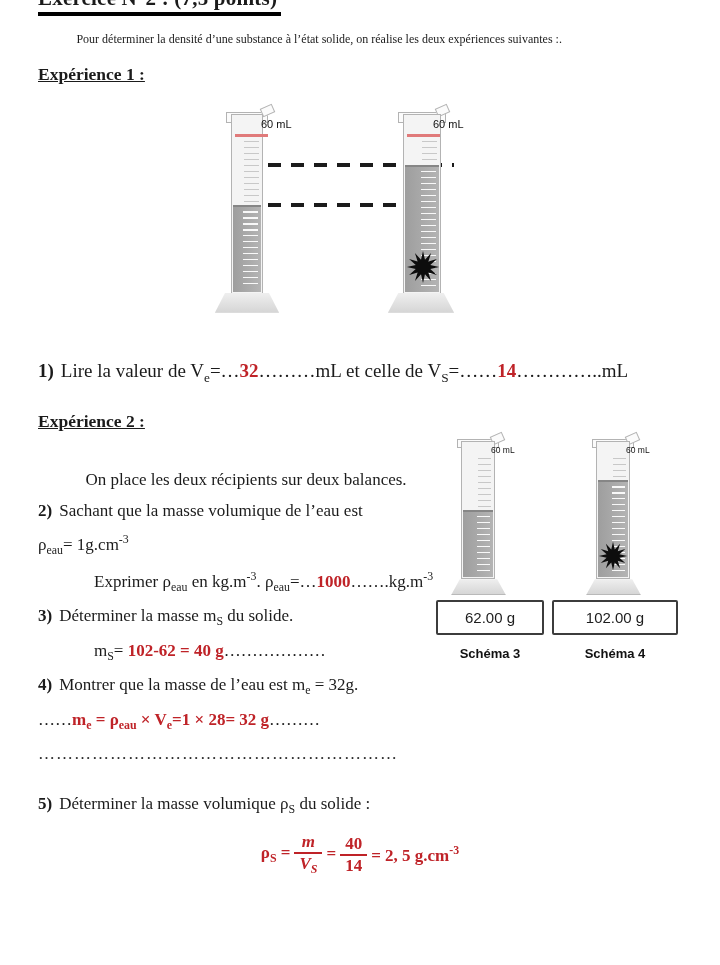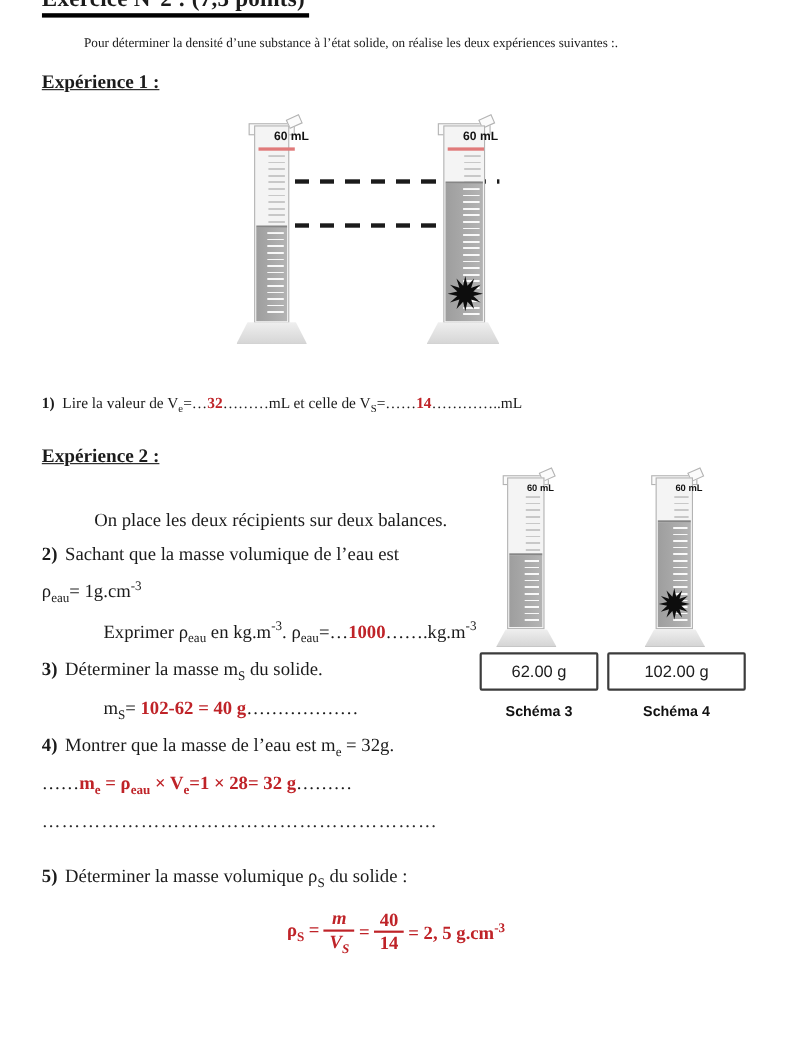--- a/index.html
+++ b/index.html
@@ -18,39 +18,39 @@
   
   .title-clip{height:17px;overflow:hidden;margin:0 0 0 38px;}
   .title-text{display:inline-block;position:relative;top:-14px;font-size:21px;font-weight:700;
               letter-spacing:.2px;border-bottom:4px solid #000;padding:0 4px 1px 0;}
 
   .intro{margin:13px 34px 0 38px;font-size:12px;line-height:1.55;text-align:justify;text-indent:3.2em;}
   .hd{margin:15px 0 0 38px;font-size:17.5px;font-weight:700;text-decoration:underline;}
   .body-j{margin:4px 34px 0 38px;font-size:16.5px;line-height:1.55;text-align:justify;text-indent:3.2em;}
 
   
-  .q{margin:0 30px 0 38px;font-size:14px;line-height:1.5;}
+  .q{margin:0 30px 0 38px;font-size:19px;line-height:1.5;}
   .qn{font-weight:700;margin-right:7px;}
   .ans{color:var(--red);font-weight:700;}
   .it{font-style:italic;}
   sub{font-size:70%;} sup{font-size:70%;}
 
   
   .diag1{position:relative;width:292px;height:226px;margin:24px 0 0 185px;}
   .dash{position:absolute;height:4px;z-index:1;
         background:repeating-linear-gradient(to right,#1b1b1b 0 13px,transparent 13px 23px);}
   .cyl{position:absolute;z-index:2;}
   .cyl .rim{position:absolute;background:#fbfbfb;border:1.5px solid var(--glass-border);}
   .cyl .tip{position:absolute;width:13px;height:9px;background:#fbfbfb;border:1.5px solid var(--glass-border);
             transform:rotate(-24deg);}
   .cyl .bodyp{position:absolute;background:var(--glass);border:1.5px solid var(--glass-border);}
   .cyl .base{position:absolute;background:linear-gradient(#efefef,#d6d6d6);border-bottom:1.5px solid #b9b9b9;
              clip-path:polygon(16% 0,84% 0,100% 100%,0 100%);}
-  .cyl-label{position:absolute;top:3px;left:1px;font-family:"Liberation Sans",sans-serif;
-             font-weight:700;color:#111;white-space:nowrap;padding-left:16px;}
+  .cyl-label{position:absolute;top:3px;left:13px;font-family:"Liberation Sans",sans-serif;
+             font-weight:400;color:#111;white-space:nowrap;padding-left:16px;}
   .lblmark{position:absolute;background:#e07a7a;height:3px;}
   .water{position:absolute;left:1px;right:1px;bottom:1px;border-top:2px solid #868686;
          background:linear-gradient(to right,var(--water1),var(--water2));}
   .ticks{position:absolute;right:3px;width:15px;
          background:repeating-linear-gradient(to bottom,currentColor 0,currentColor 1.5px,transparent 1.5px,transparent 6px);}
   .ticks-glass{color:#c8c8c8;}
   .ticks-water{color:rgba(255,255,255,.92);top:4px;bottom:4px;}
   .solid-star{position:absolute;}
 
   

